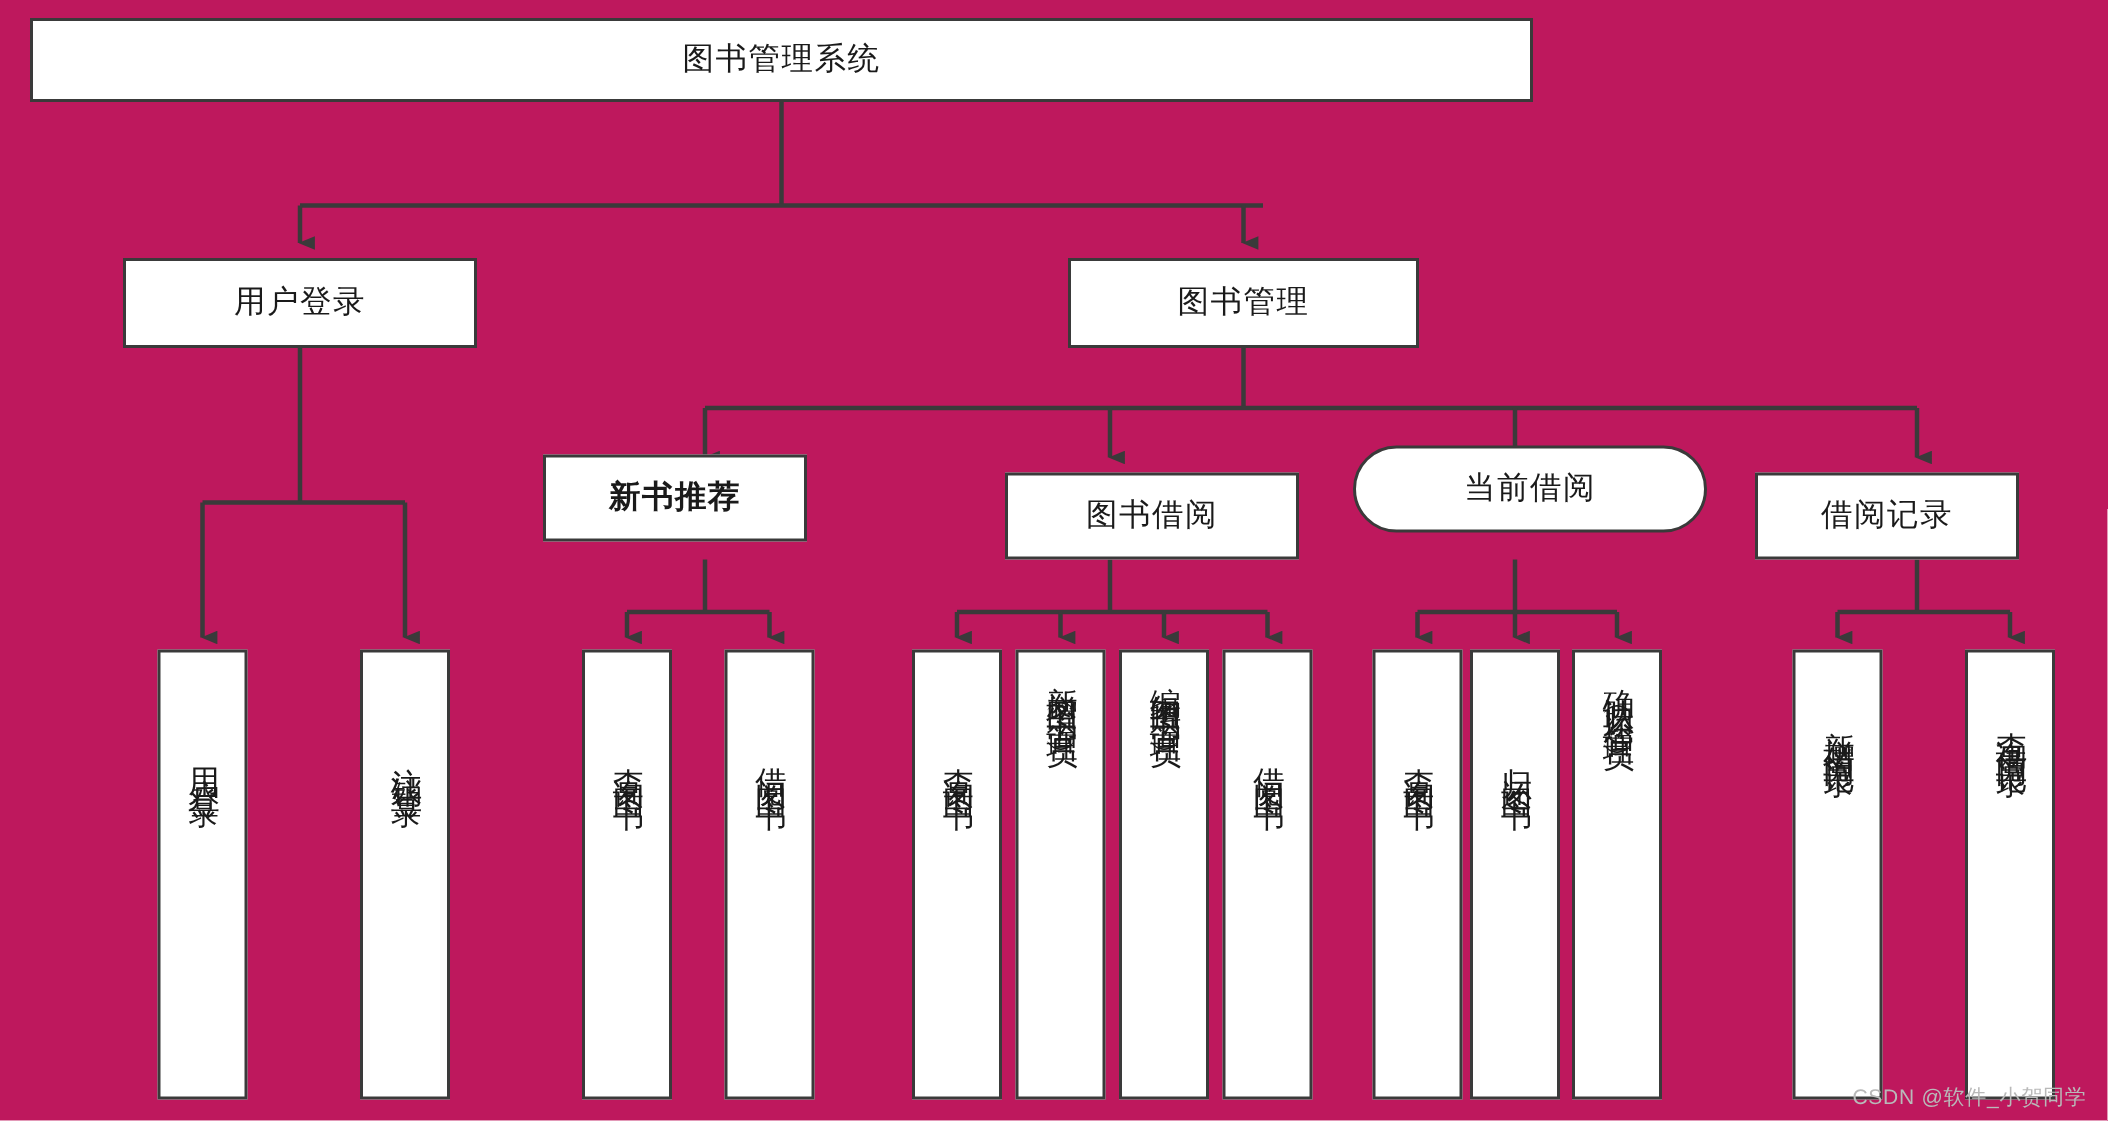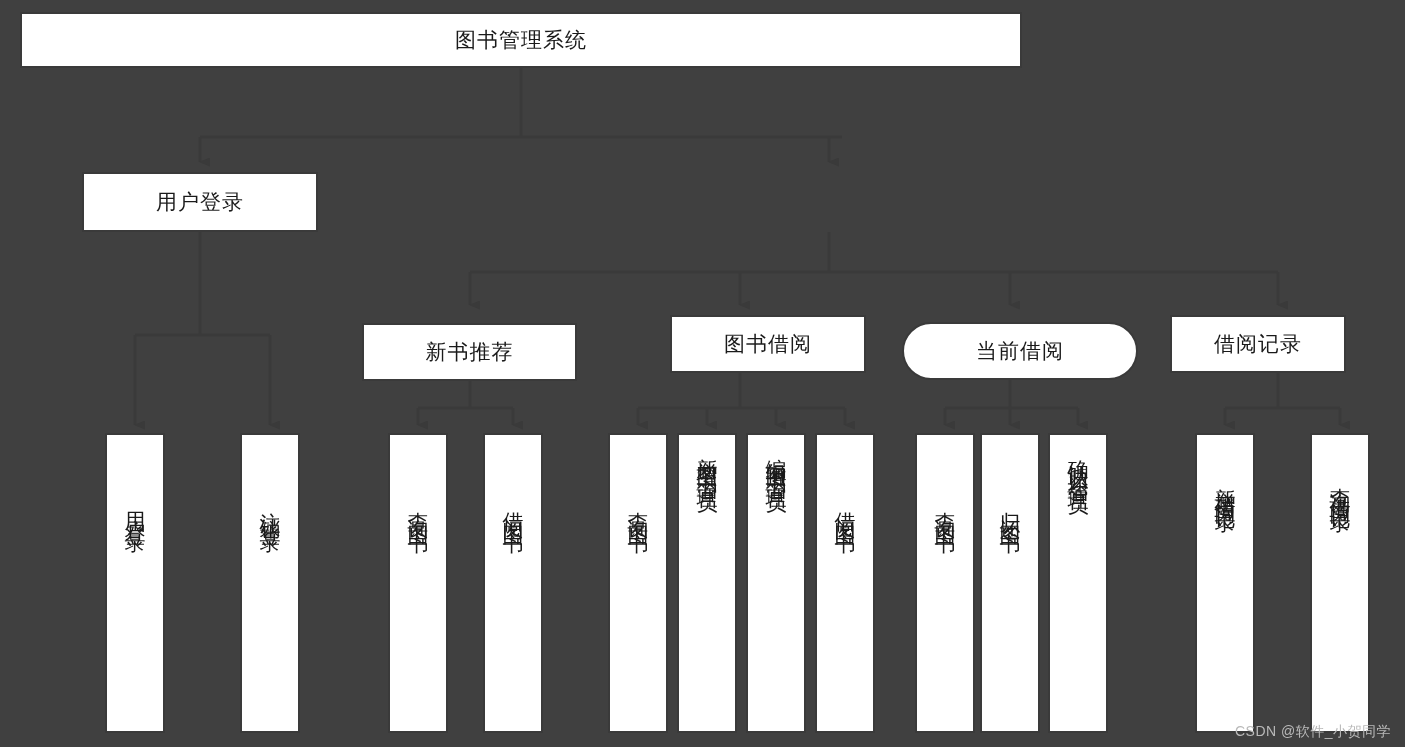--- a/index.html
+++ b/index.html
@@ -7,21 +7,21 @@
     padding: 0;
     background: #ffffff;
   }
   body {
     font-family: "Liberation Sans", "DejaVu Sans", sans-serif;
   }
   #canvas {
     position: relative;
     width: 1405px;
     height: 747px;
-    background: #404040;
+    background: #be185d;
     overflow: hidden;
   }
   svg#wires {
     position: absolute;
     left: 0;
     top: 0;
     width: 1405px;
     height: 747px;
     pointer-events: none;
   }
@@ -121,28 +121,31 @@
     </g>
   </svg>
 
   <div class="node horiz" style="left:20px; top:12px; width:1002px; height:56px;">
     <span>图书管理系统</span>
   </div>
 
   <div class="node horiz" style="left:82px; top:172px; width:236px; height:60px;">
     <span>用户登录</span>
   </div>
+  <div class="node horiz" style="left:712px; top:172px; width:234px; height:60px;">
+    <span>图书管理</span>
+  </div>
 
-  <div class="node horiz" style="left:362px; top:323px; width:215px; height:58px;">
+  <div class="node horiz" style="left:362px; top:303px; width:176px; height:58px;font-weight:bold;">
     <span>新书推荐</span>
   </div>
   <div class="node horiz" style="left:632px; top:315px; width:196px; height:58px;margin-left:38px;">
     <span>图书借阅</span>
   </div>
-  <div class="node horiz" style="left:902px; top:322px; width:236px; height:58px;border-radius:29px;">
+  <div class="node horiz" style="left:902px; top:297px; width:236px; height:58px;border-radius:29px;">
     <span>当前借阅</span>
   </div>
   <div class="node horiz" style="left:1170px; top:315px; width:176px; height:58px;">
     <span>借阅记录</span>
   </div>
 
   <div class="node vert" style="left:105px; top:433px; width:60px; height:300px; padding-top:60px;">
     <span class="vtext">用户登录</span>
   </div>
   <div class="node vert" style="left:240px; top:433px; width:60px; height:300px; padding-top:60px;">

